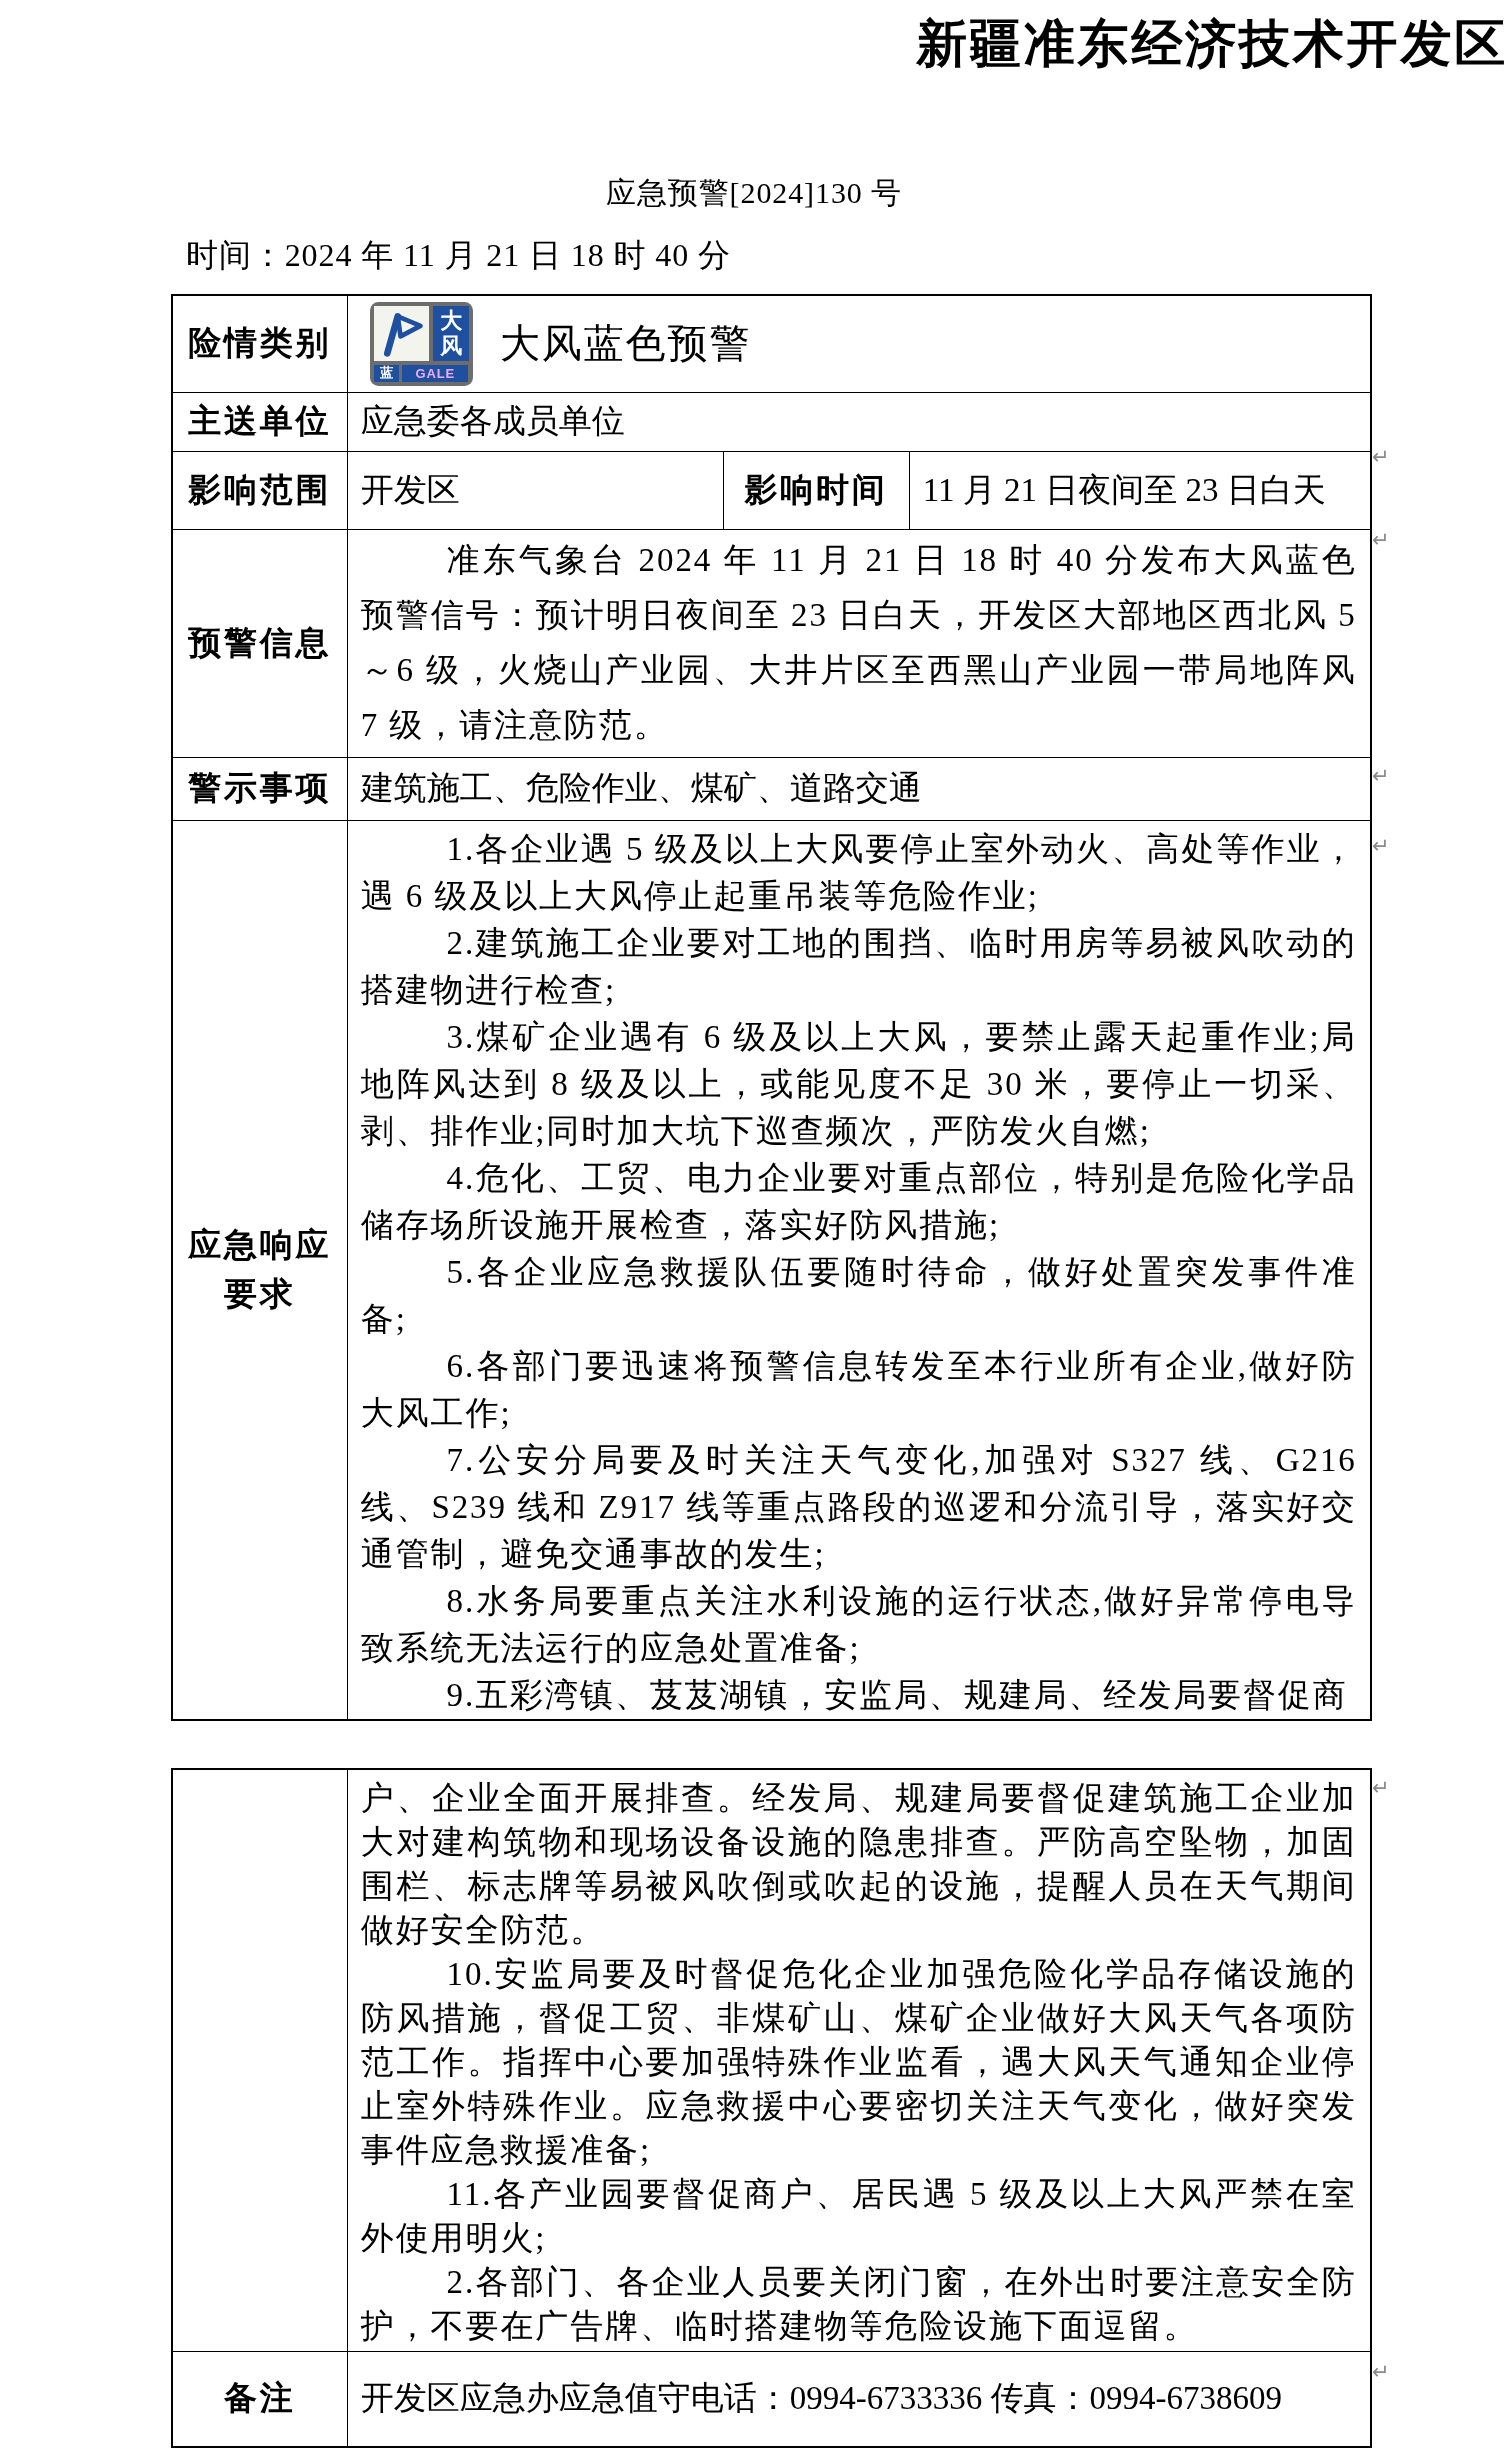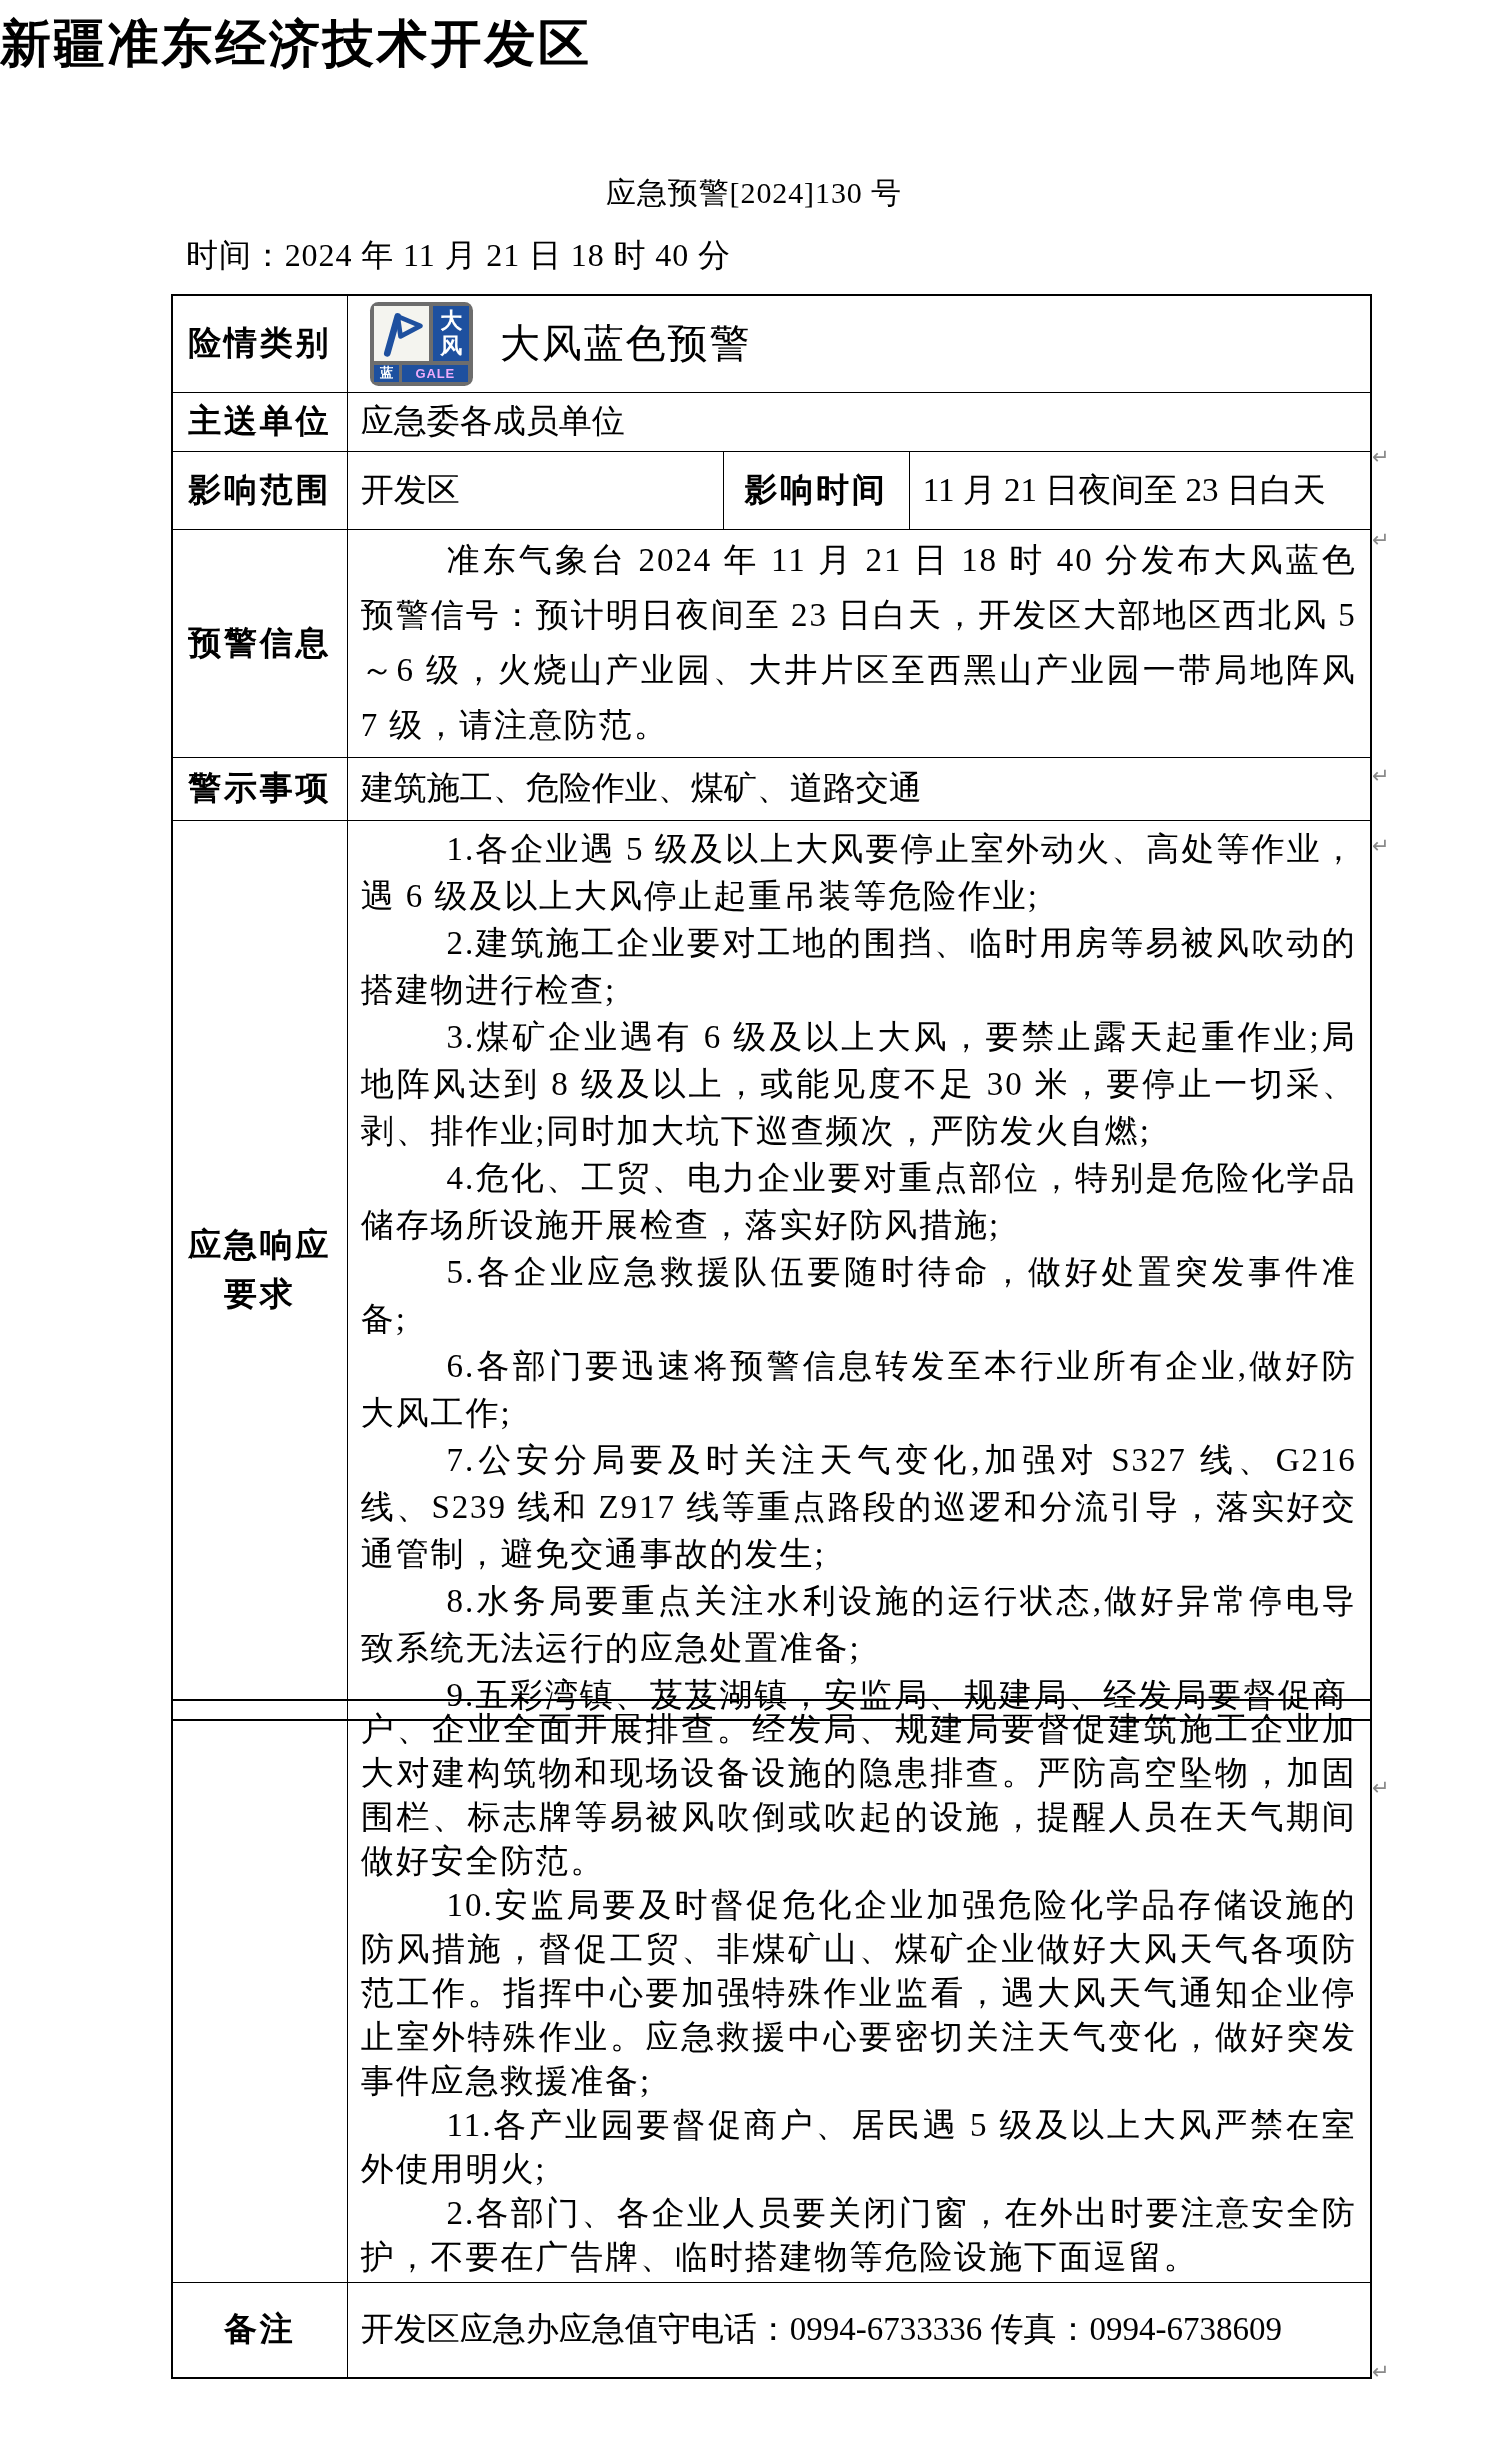--- a/index.html
+++ b/index.html
@@ -6,40 +6,40 @@
   html,body { background:#ffffff; }
   body {
     width:1508px; height:2462px;
     font-family:"Liberation Serif","DejaVu Serif",serif;
     color:#000;
   }
   .page { position:relative; width:1508px; height:2462px; overflow:hidden; background:#fff; }
 
   .title-line1, .title-line2 {
     position:absolute; left:0; width:100%;
-    text-align:left; font-size:51px; font-weight:bold; letter-spacing:2.8px;
+    text-align:right; font-size:51px; font-weight:bold; letter-spacing:2.8px;
   }
   .title-line1 { top:9.5px; }
   .title-line2 { top:85px; }
   .doc-number {
     position:absolute; top:173px; left:0; width:100%;
     text-align:center; font-size:30px; letter-spacing:0.9px;
   }
   .time-line {
     position:absolute; top:234px; left:186px;
     font-size:32px; letter-spacing:0.9px;
   }
 
   table {
     position:absolute; left:171px; width:1199px;
     border-collapse:collapse; table-layout:fixed;
     border:2.8px solid #000;
   }
   .t1 { top:294px; }
-  .t2 { top:1699px; }
+  .t2 { top:1768px; }
   td { border:1.9px solid #000; font-size:33px; vertical-align:middle; padding:0 13.3px; }
   td.label {
     text-align:center; font-weight:bold; letter-spacing:2.8px; padding:0 1.9px;
   }
   .t1 .r1 td { height:97px; }
   .t1 .r2 td { height:59px; }
   .t1 .r3 td { height:78px; }
   .t1 .r4 td { height:228px; }
   .t1 .r5 td { height:63px; }
   .t1 .r6 td { height:865px; }

